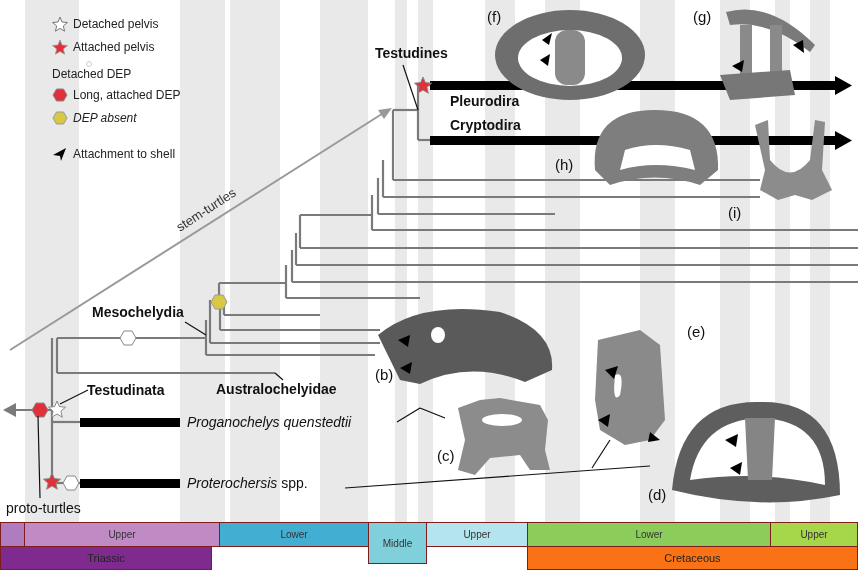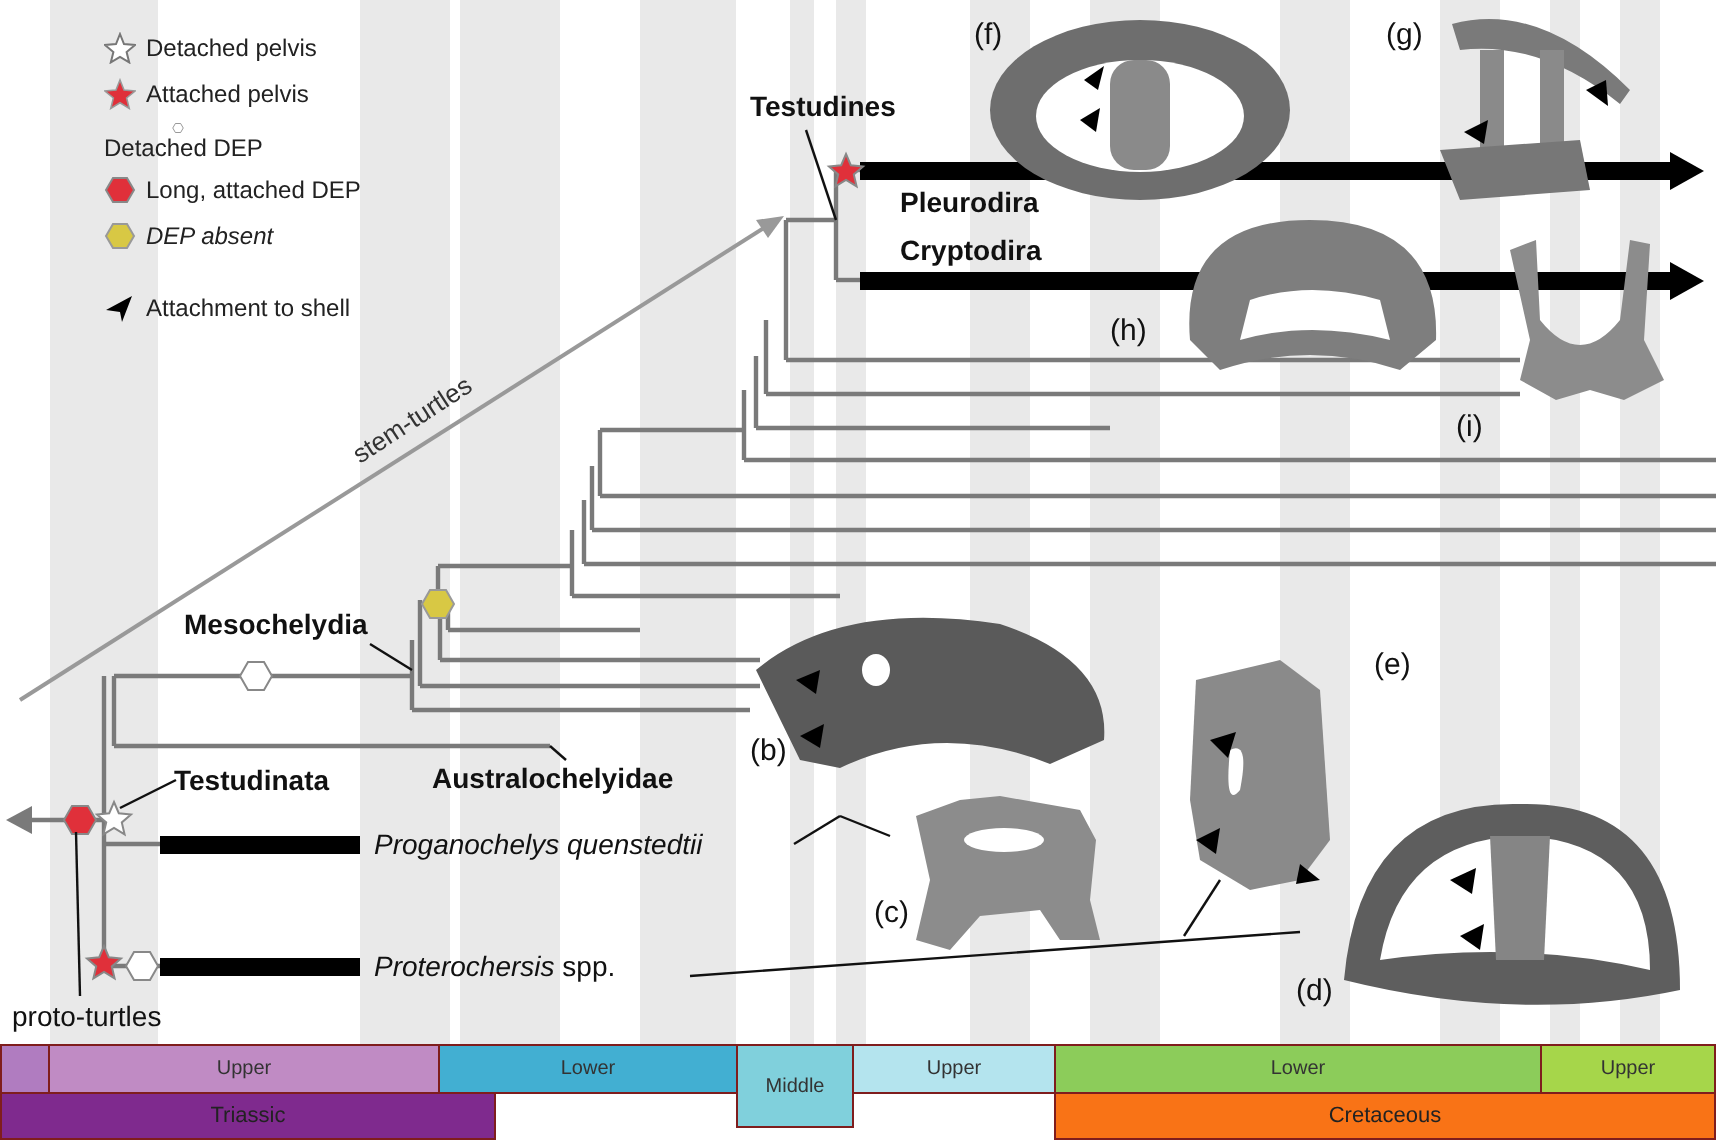--- a/index.html
+++ b/index.html
@@ -225,16 +225,16 @@
 </div>
 
 <div class="timescale">
   <div class="cell" style="left:0;top:0;width:25px;height:25px;background:#b07cc0;"></div>
   <div class="cell" style="left:24px;top:0;width:196px;height:25px;background:#c08bc4;">Upper</div>
   <div class="cell" style="left:219px;top:0;width:150px;height:25px;background:#42afd2;">Lower</div>
   <div class="cell" style="left:368px;top:0;width:59px;height:42px;background:#80d0dc;">Middle</div>
   <div class="cell" style="left:426px;top:0;width:102px;height:25px;background:#b4e4ee;">Upper</div>
   <div class="cell" style="left:527px;top:0;width:244px;height:25px;background:#8ccc5a;">Lower</div>
   <div class="cell" style="left:770px;top:0;width:88px;height:25px;background:#a6d64a;">Upper</div>
-  <div class="cell period" style="left:0;top:24px;width:248px;height:24px;background:#7f2a8e;color:#222;">Triassic</div>
+  <div class="cell period" style="left:0;top:24px;width:212px;height:24px;background:#7f2a8e;color:#222;">Triassic</div>
   <div class="cell period" style="left:219px;top:24px;width:309px;height:24px;background:#33b0c8;color:#222;margin-top:40px;">Jurassic</div>
   <div class="cell period" style="left:527px;top:24px;width:331px;height:24px;background:#f97316;color:#222;">Cretaceous</div>
 </div>
 
 </body></html>

